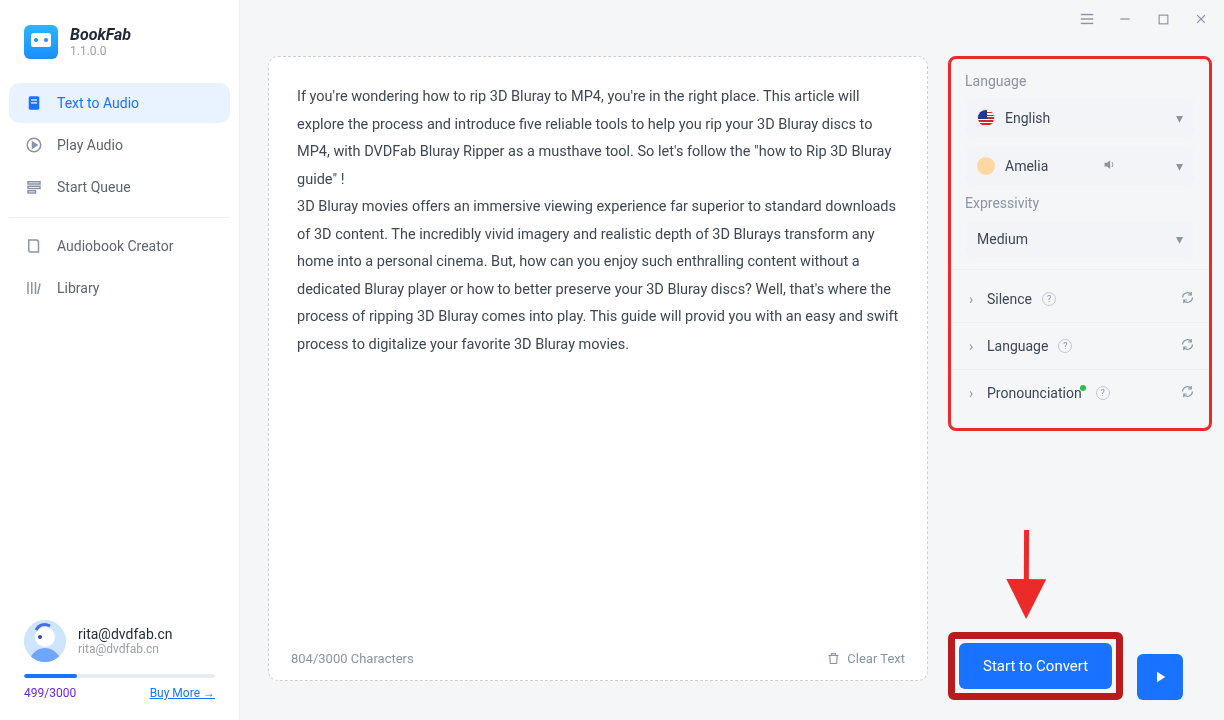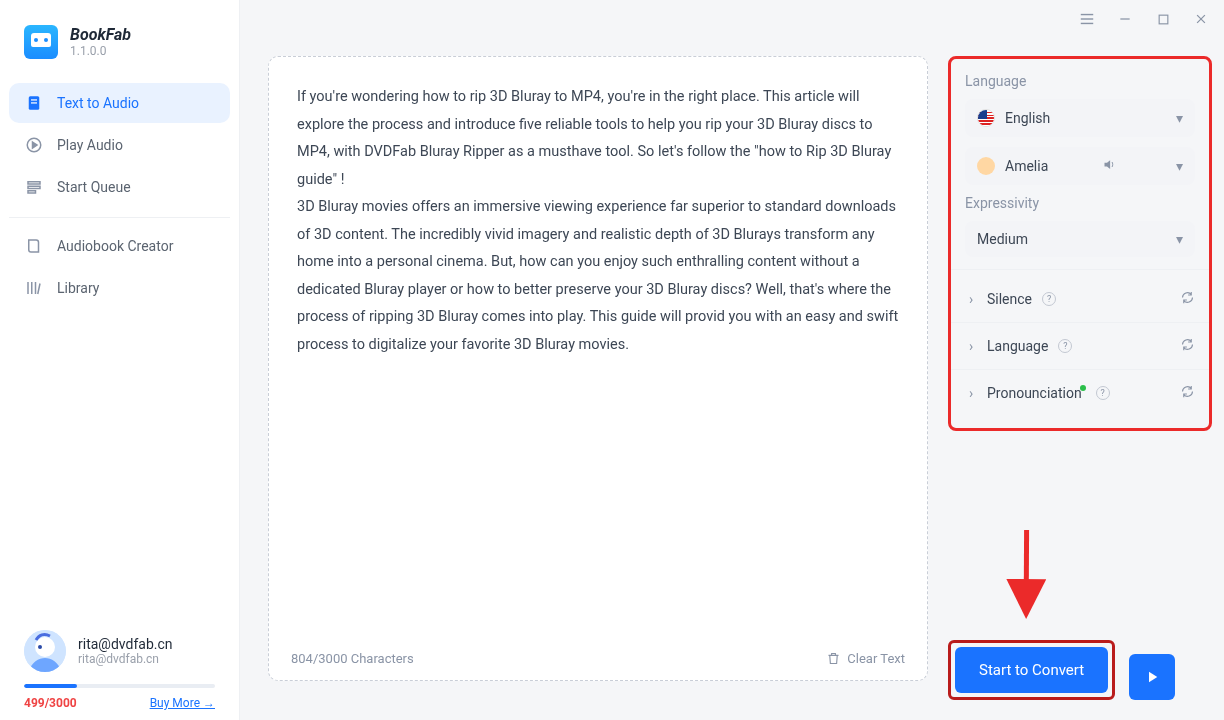--- a/index.html
+++ b/index.html
@@ -13,30 +13,30 @@
 .app-title { font-weight:700; font-style:italic; font-size:16px; color:#1f2937; }
 .app-version { font-size:12px; color:#9aa0ab; }
 
 .nav { padding: 6px 9px; }
 .nav-item { display:flex; align-items:center; gap:14px; padding: 11px 16px; border-radius: 10px; color:#5b6470; font-size:14px; cursor:pointer; margin-bottom:2px; }
 .nav-item.active { background:#e9f2ff; color:#1a73ff; }
 .nav-item.active .icon { color:#1a73ff; }
 .nav-sep { height:1px; background:#eef0f3; margin:10px 0 8px 0; width:100%; }
 .nav .icon { width:18px; height:18px; display:inline-flex; align-items:center; justify-content:center; color:#8a94a6; }
 
-.sidebar-footer { position:absolute; bottom:10px; left:24px; right:24px; }
+.sidebar-footer { position:absolute; bottom:20px; left:24px; right:24px; }
 .acct { display:flex; gap:12px; align-items:center; margin-bottom:12px; }
 .avatar { width:42px; height:42px; border-radius:50%; background:#cfe4ff; display:flex; align-items:center; justify-content:center; overflow:hidden; }
 .avatar svg { width:42px; height:42px; }
 .email1 { font-size:14px; color:#1f2937; }
 .email2 { font-size:12px; color:#9aa0ab; }
 .quota-bar { height:4px; border-radius:2px; background:#e9edf3; margin-bottom:8px; overflow:hidden; width:100%; }
 .quota-fill { height:100%; width:28%; background:#1a73ff; border-radius:2px; }
 .quota-row { display:flex; justify-content:space-between; font-size:12px; }
-.quota-text { color:#ef4444;font-weight:bold; }
+.quota-text { color:#6d28d9; }
 .buy { color:#1a73ff; text-decoration:underline; cursor:pointer; }
 
 .window-controls { position:absolute; top:10px; right:14px; display:flex; gap:20px; align-items:center; color:#8a94a6; }
 .wc { width:18px; height:18px; display:flex; align-items:center; justify-content:center; cursor:pointer; }
 
 .main { flex:1; position:relative; padding:56px 12px 16px 28px; display:flex; gap:20px; }
 
 .text-panel { width:660px; height:625px; border:1px dashed #c9ced7; border-radius:10px; background:#fff; display:flex; flex-direction:column; }
 .text-body { padding: 26px 28px; color:#3d4755; font-size:14.5px; line-height:1.9; flex:1; }
 .text-foot { display:flex; justify-content:space-between; align-items:flex-end; padding:14px 22px; color:#8a94a6; font-size:13px; }
@@ -53,21 +53,21 @@
 .voice-ava { width:18px; height:18px; border-radius:50%; background:#ffd7a3; }
 .snd { margin-left:auto; margin-right:6px; color:#8a94a6; }
 .hr { height:1px; background:#eef0f3; margin:12px -14px; }
 .coll { display:flex; align-items:center; gap:10px; padding:8px 0; color:#3d4755; font-size:14px; cursor:pointer; }
 .coll .chev { color:#8a94a6; width:12px; text-align:center; }
 .help { width:14px; height:14px; border:1px solid #c3c8d2; border-radius:50%; font-size:9px; display:inline-flex; align-items:center; justify-content:center; color:#8a94a6; }
 .refresh { margin-left:auto; color:#8a94a6; }
 .dot { display:inline-block; width:6px; height:6px; border-radius:50%; background:#2bbf4a; vertical-align:top; margin-left:-2px; }
 
 .cta-box { position:absolute; bottom:0; left:0; right:0; padding:10px 6px 4px 0; }
-.cta-highlight { border:3px solid #b91c1c; border-radius:6px; display:inline-flex; padding:4px; }
+.cta-highlight { border:7px solid #b91c1c; border-radius:6px; display:inline-flex; padding:4px; }
 .cta { background:#1a73ff; color:#fff; border:none; border-radius:6px; padding:14px 24px; font-size:15px; cursor:pointer; }
 .play-btn { background:#1a73ff; width:46px; height:46px; border-radius:6px; display:inline-flex; align-items:center; justify-content:center; margin-left:10px; cursor:pointer; vertical-align:bottom; }
 .play-btn svg { fill:#fff; }
 
 .arrow { position:absolute; right:150px; bottom:86px; transform:rotate(35deg); }
 </style>
 </head>
 <body>
 
 <div class="sidebar">

